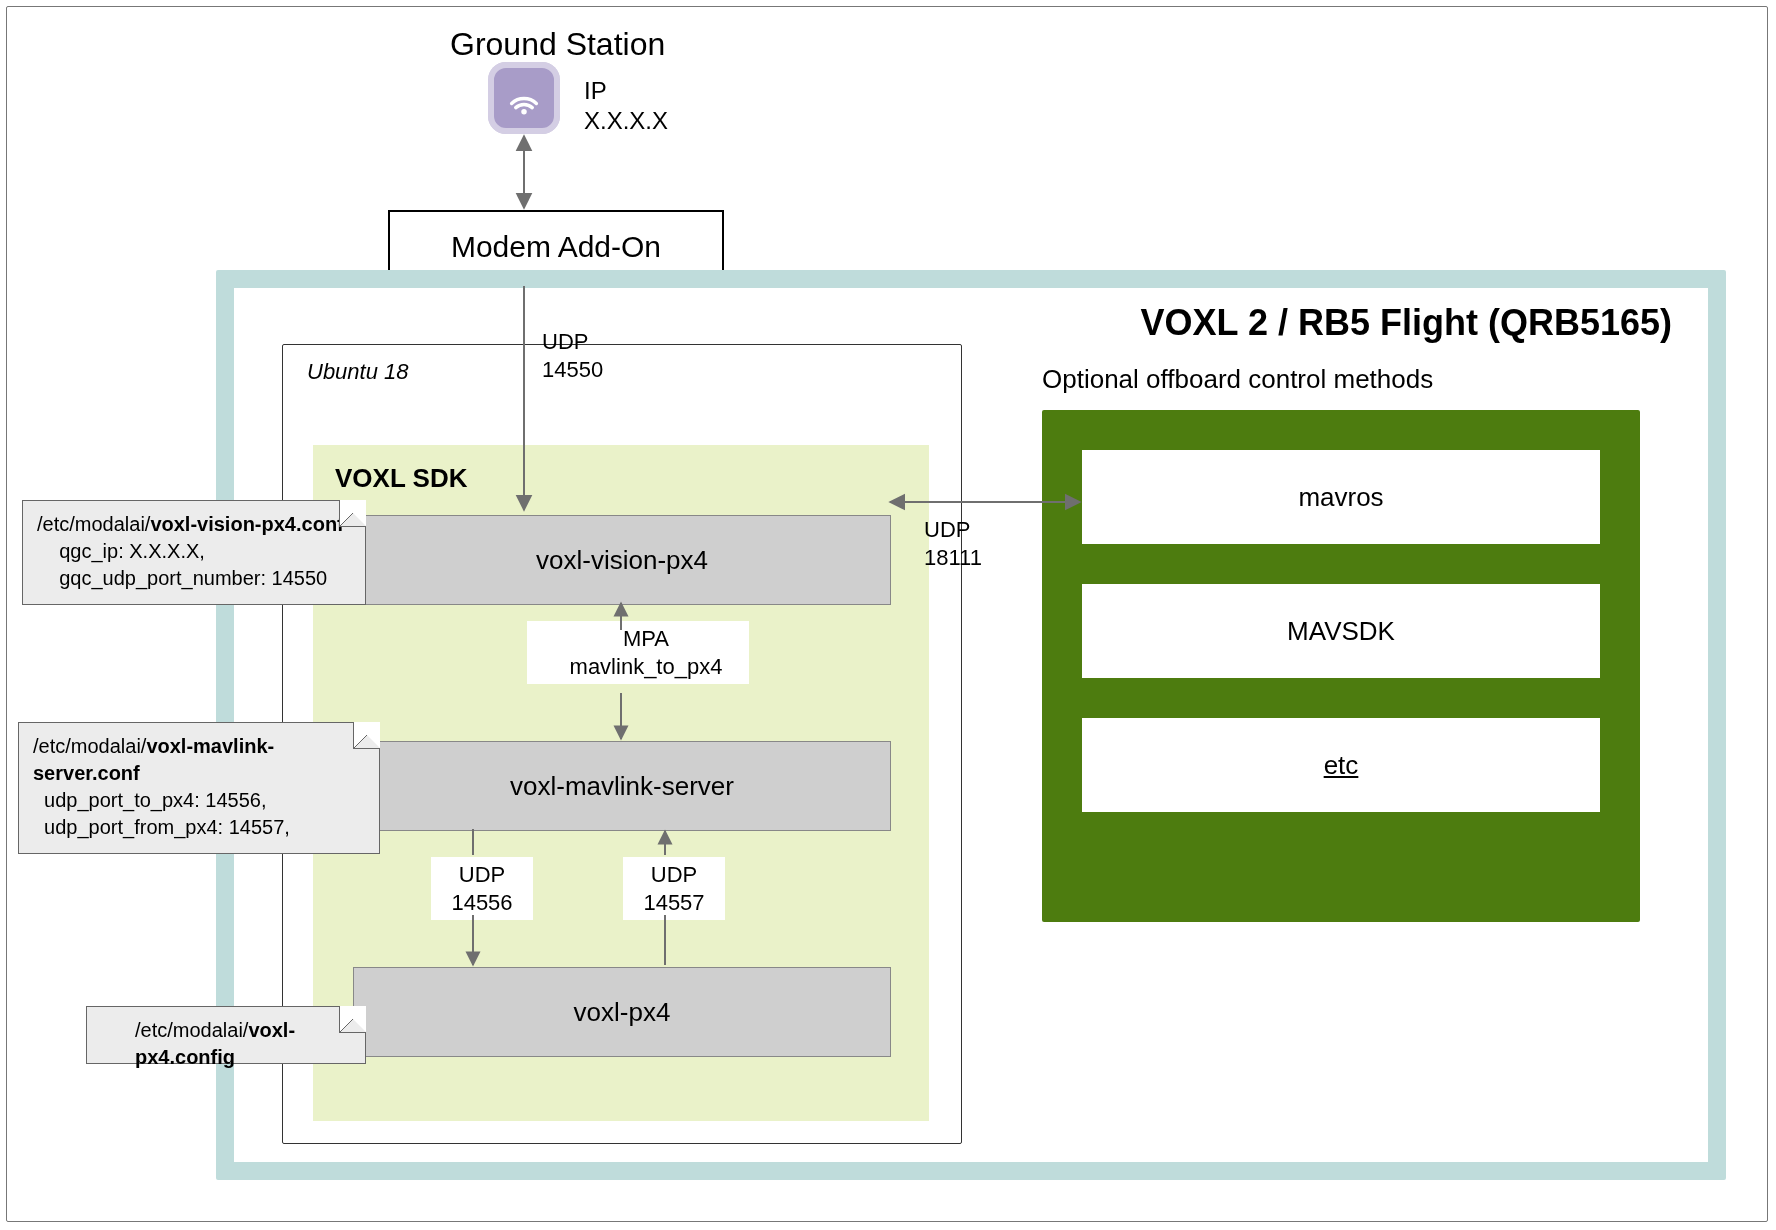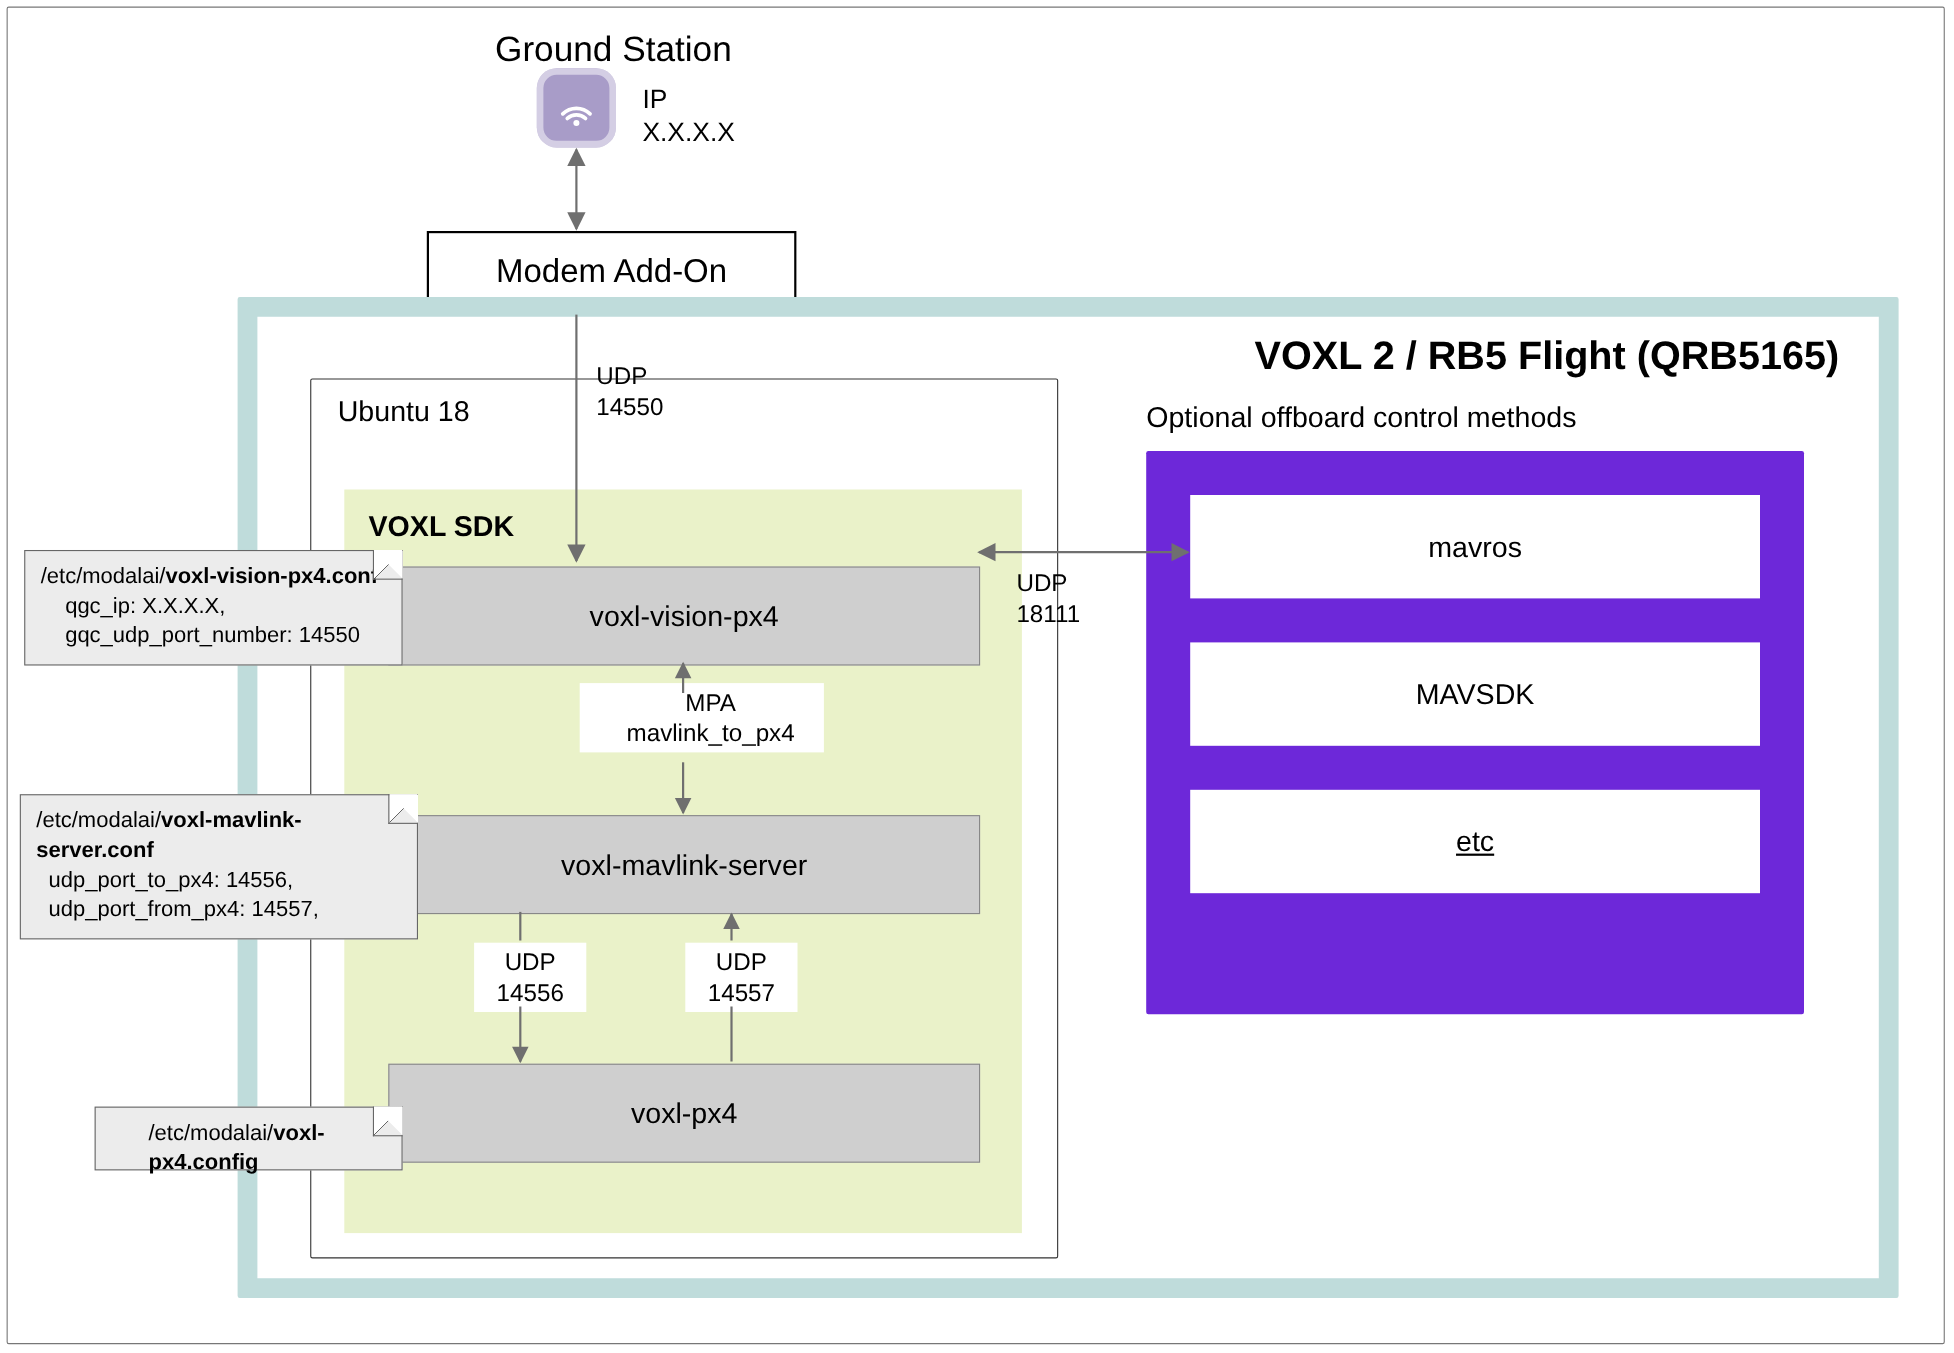--- a/index.html
+++ b/index.html
@@ -53,21 +53,22 @@
   
   .ubuntu {
     left: 48px; top: 56px;
     width: 680px; height: 800px;
     border: 1.5px solid #333;
     border-radius: 2px;
     background: #fff;
   }
   .ubuntu-label {
     left: 24px; top: 14px;
-    font-size: 26px;
+    font-size: 22px;
+    font-style: italic;
   }
   
   .sdk {
     left: 30px; top: 100px;
     width: 616px; height: 676px;
     background: #eaf2c9;
     border: none;
   }
   .sdk-label {
     left: 22px; top: 18px;
@@ -93,21 +94,21 @@
     font-size: 22px;
     text-align: center;
     line-height: 1.25;
     padding: 4px 8px;
     border: none;
   }
   
   .offboard {
     left: 808px; top: 122px;
     width: 598px; height: 512px;
-    background: #6d28d9;
+    background: #4d7c0f;
     border: none;
     border-radius: 2px;
   }
   .offboard-title {
     left: 808px; top: 76px;
     font-size: 26px;
     white-space: nowrap;
   }
   .off-item {
     position: absolute;

